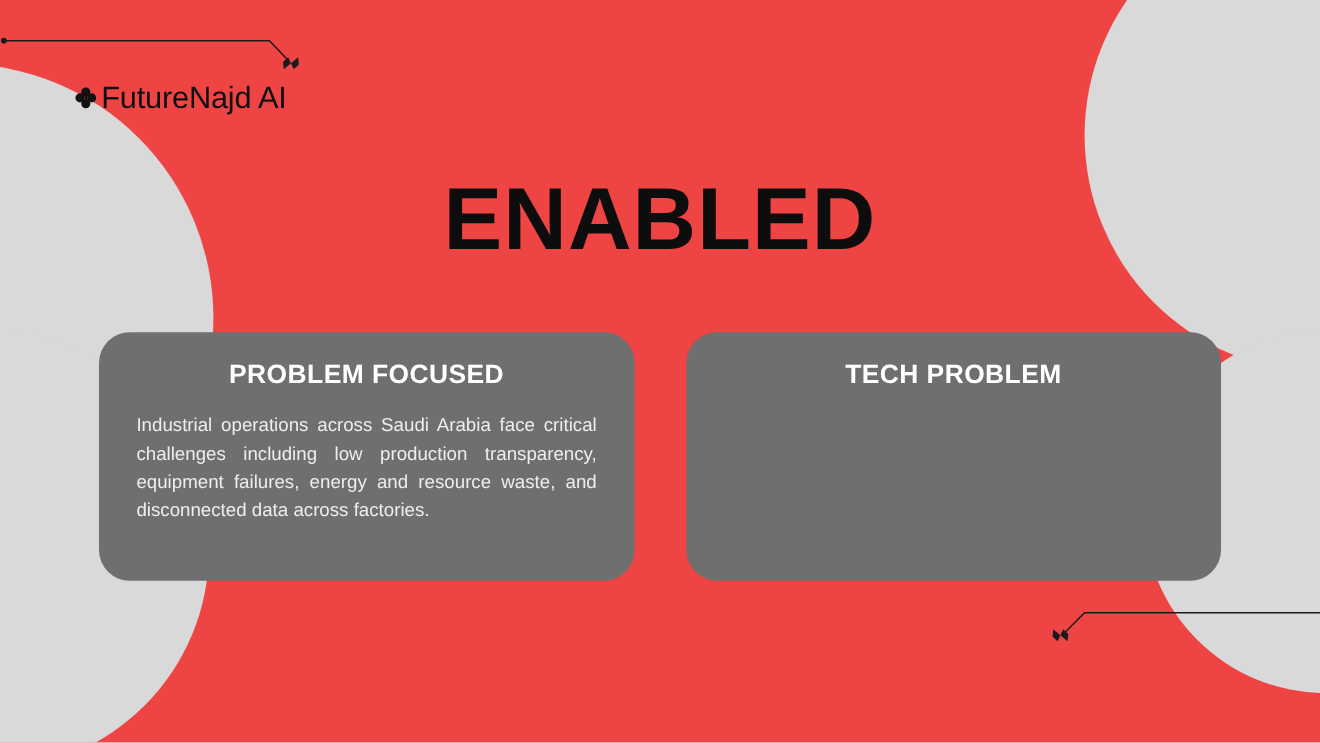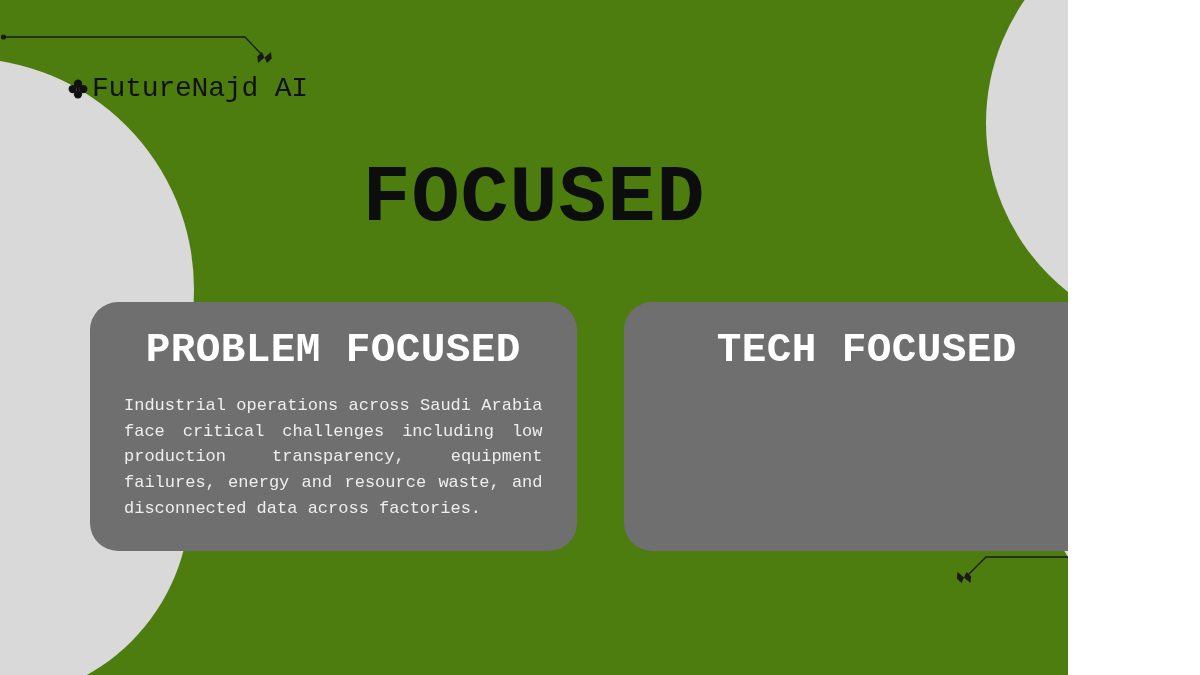--- a/index.html
+++ b/index.html
@@ -5,25 +5,24 @@
   html, body {
     margin: 0;
     padding: 0;
     background: #ffffff;
   }
   body {
     font-family: "Liberation Sans", sans-serif;
   }
   .slide {
     position: relative;
-    width: 1068px;
+    width: 1200px;
     height: 675px;
-    background: #4d7c0f;
+    background: #ef4444;
     overflow: hidden;
-    font-family: Liberation Mono, monospace;
   }
 
   
   .blob {
     position: absolute;
     border-radius: 50%;
     background: #d9d9d9;
   }
   .blob-left {
     left: -268px;
@@ -114,21 +113,21 @@
     flex: 1 1 0;
     background: #706f6f;
     border-radius: 28px;
     padding: 26px 34px 30px 34px;
     box-sizing: border-box;
     min-height: 226px;
   }
   .card-title {
     text-align: center;
     color: #ffffff;
-    font-size: 41px;
+    font-size: 24px;
     font-weight: 700;
     letter-spacing: 0.4px;
     line-height: 1.1;
     margin: 0 0 20px 0;
   }
   .card-body {
     color: #eeeeee;
     font-size: 17px;
     font-weight: 400;
     line-height: 1.51;
@@ -164,28 +163,28 @@
         <circle cx="12" cy="6.2" r="4.5" fill="#111111"></circle>
         <circle cx="6.2" cy="12" r="4.5" fill="#111111"></circle>
         <circle cx="17.8" cy="12" r="4.5" fill="#111111"></circle>
         <circle cx="12" cy="17.8" r="4.5" fill="#111111"></circle>
         <rect x="10.6" y="9.5" width="2.8" height="10" rx="1.2" fill="#111111"></rect>
       </svg>
     </span>
     <span class="logo-text">FutureNajd AI</span>
   </div>
 
-  <h1 class="title">FOCUSED</h1>
+  <h1 class="title">ENABLED</h1>
 
   <div class="cards">
 
     <div class="card">
       <div class="card-title">PROBLEM FOCUSED</div>
       <p class="card-body">Industrial operations across Saudi Arabia face critical challenges including low production transparency, equipment failures, energy and resource waste, and disconnected data across factories.</p>
     </div>
 
     <div class="card">
-      <div class="card-title">TECH FOCUSED</div>
+      <div class="card-title">TECH PROBLEM</div>
     </div>
 
   </div>
 
 </div>
 
 </body></html>

